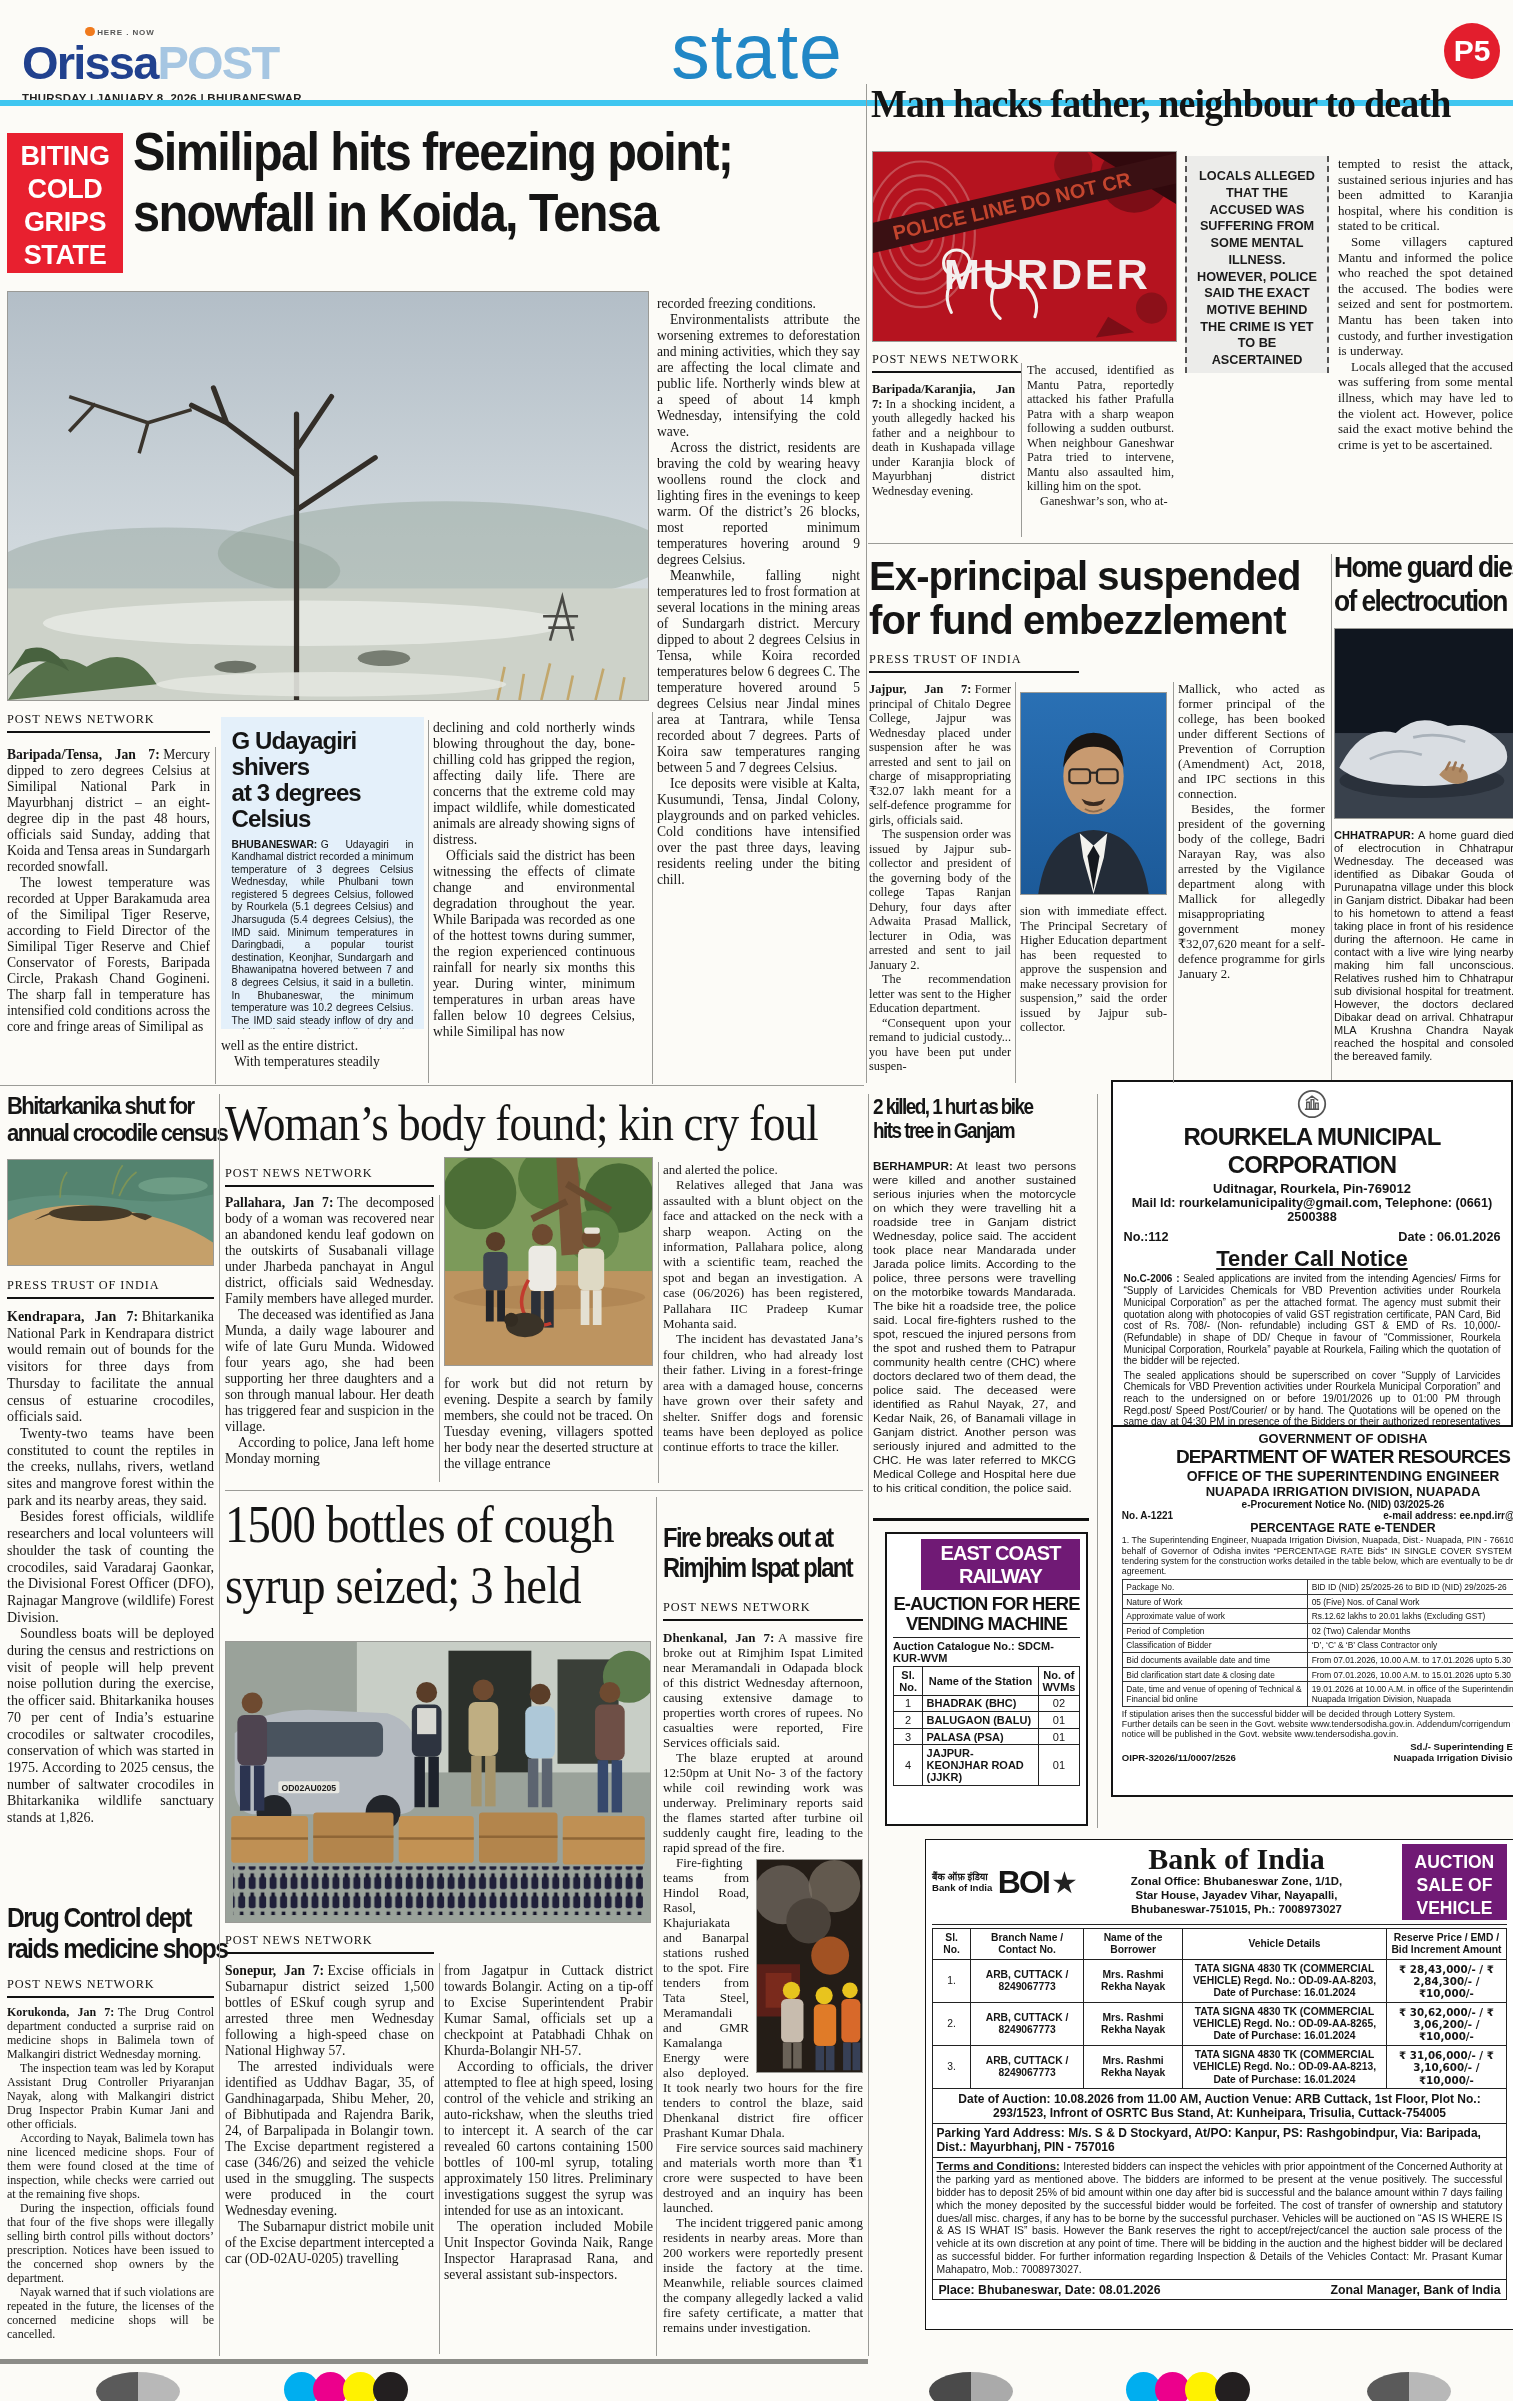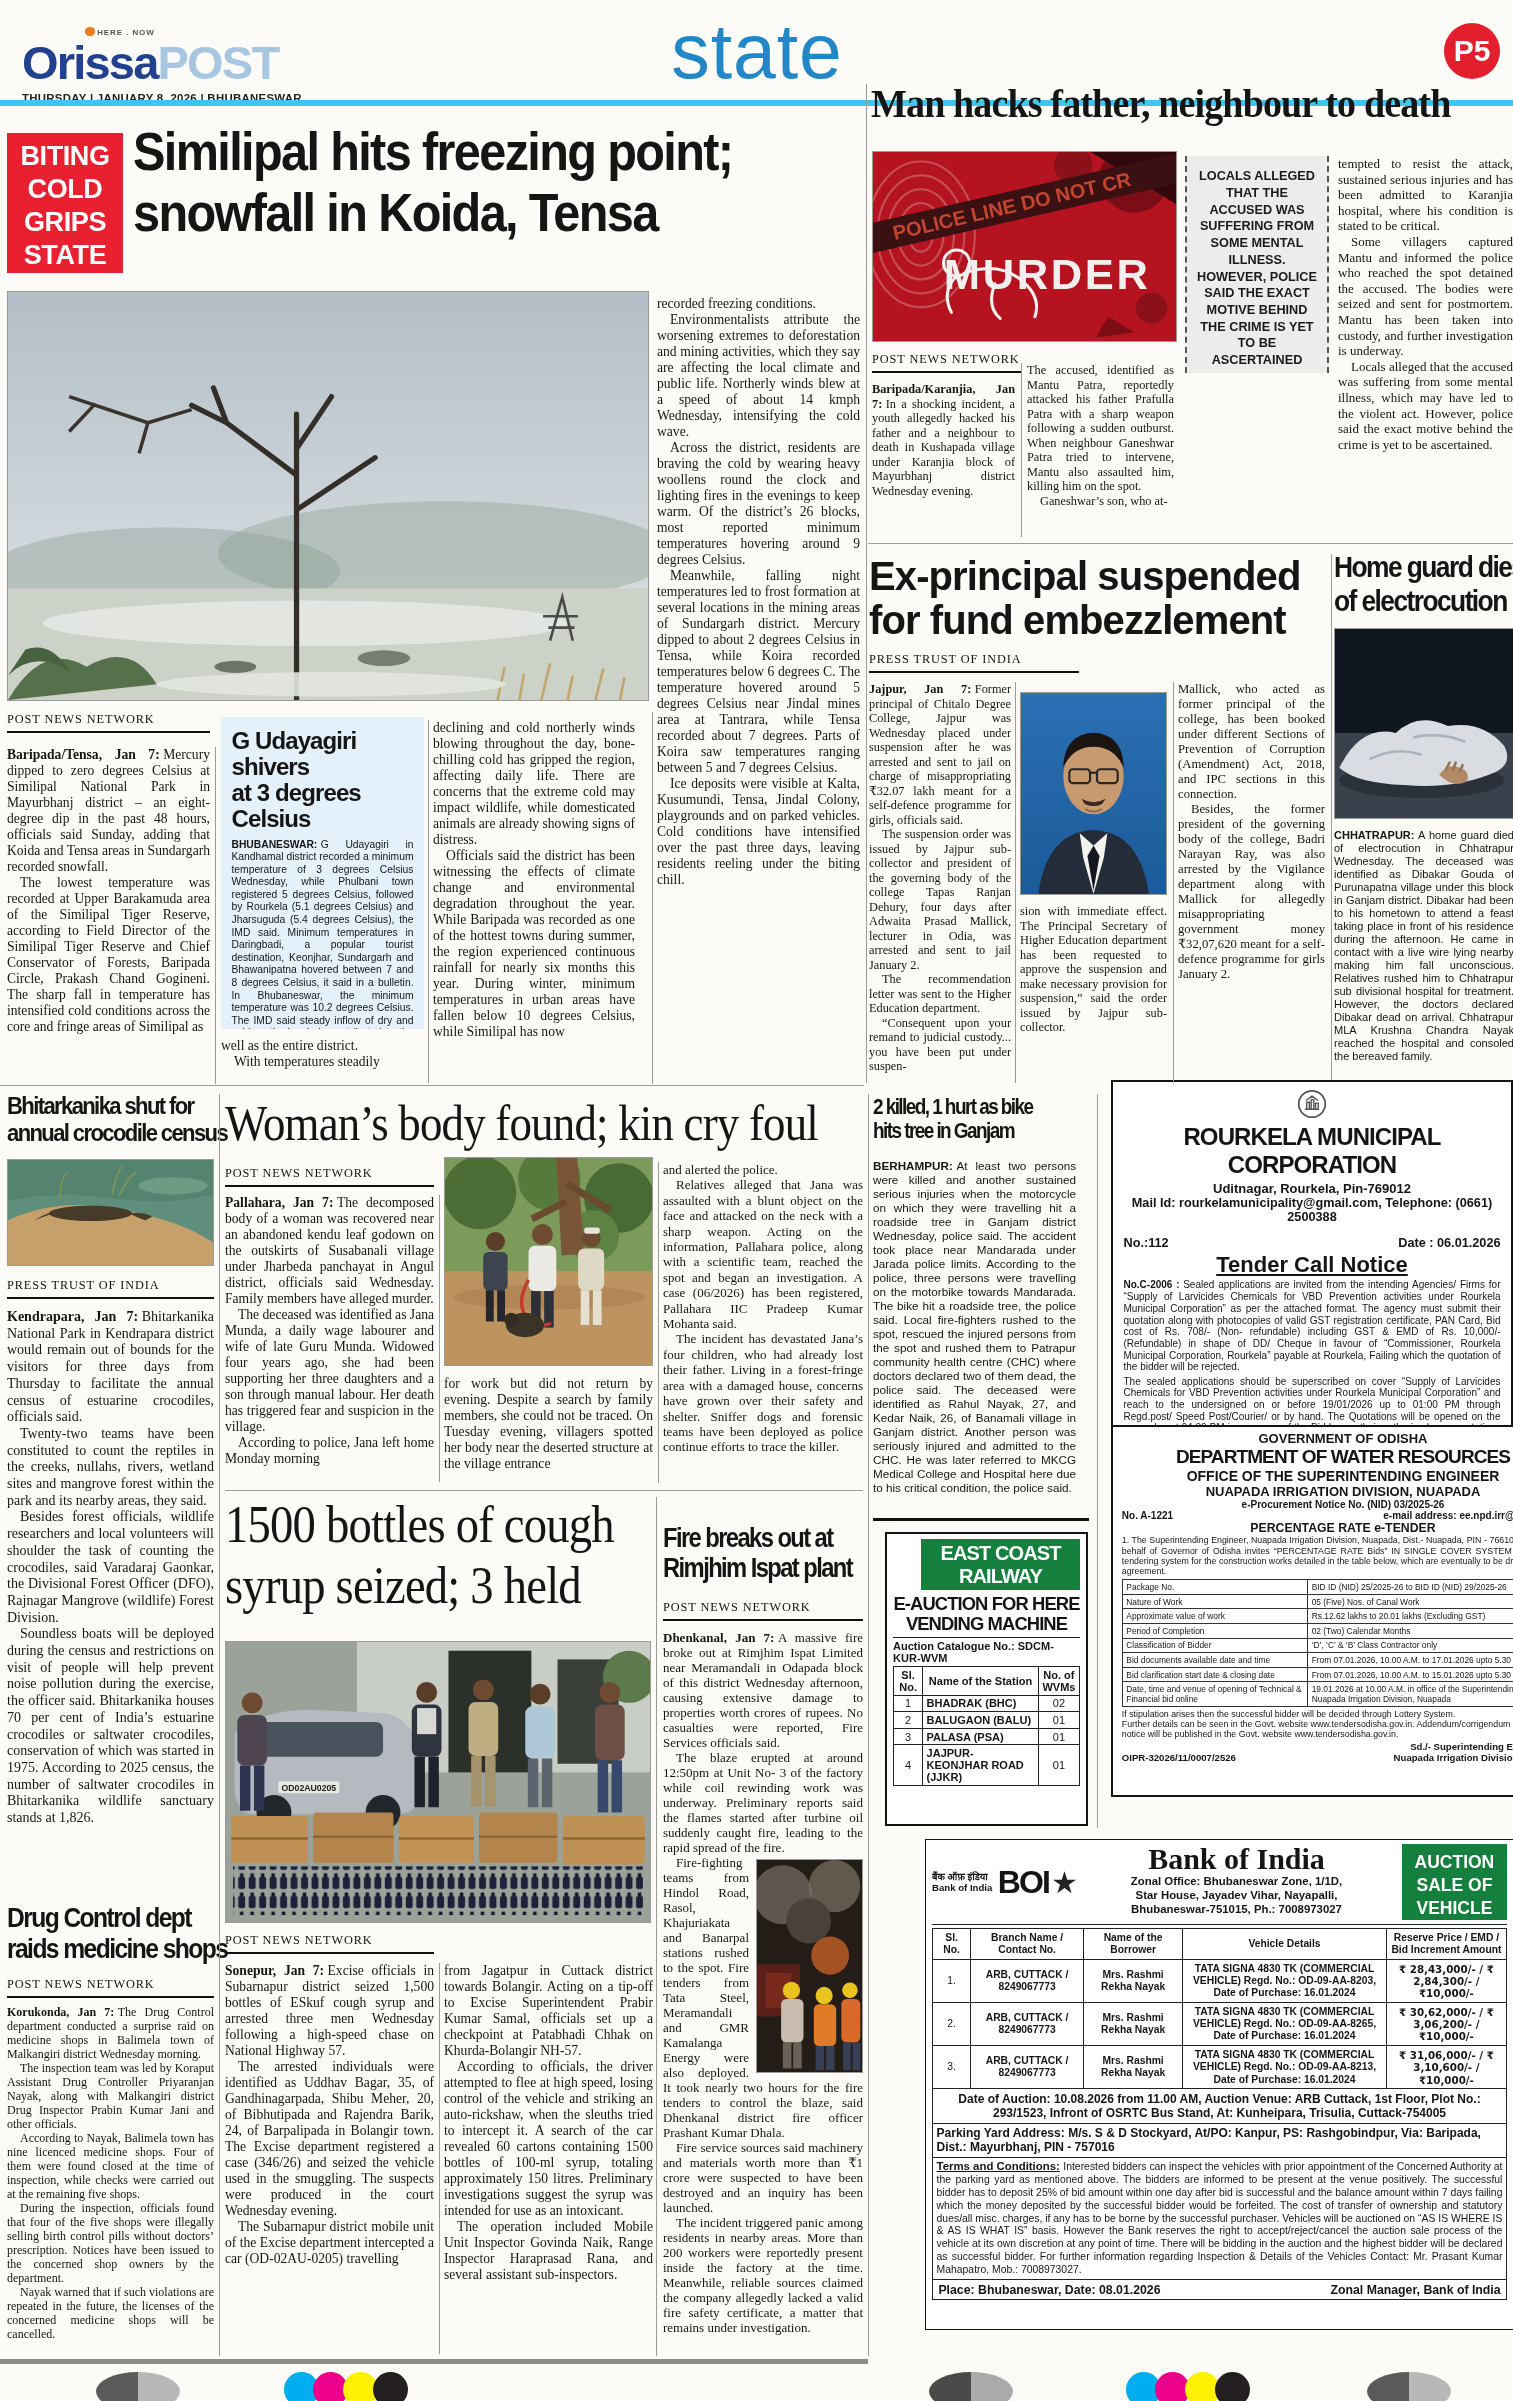--- a/index.html
+++ b/index.html
@@ -48,21 +48,21 @@
          font-family:"Liberation Sans",sans-serif;font-weight:bold;font-size:12.7px;line-height:16.7px;text-align:center;color:#1a1a1a;overflow:hidden;}
   
   .adbox{border:2.6px solid #141414;background:#fff;box-sizing:border-box;}
   .ad-inner{position:relative;width:100%;height:100%;box-sizing:border-box;overflow:hidden;}
   .ctr{text-align:center;}
   table{border-collapse:collapse;}
   .ecr-t,.wr-t,.boi-t{width:100%;}
   .ecr-t td,.ecr-t th{border:1.8px solid #222;font-family:"Liberation Sans",sans-serif;font-size:11px;padding:1.8px 3.5px;}
   .wr-t td{border:1.3px solid #333;font-family:"Liberation Sans",sans-serif;font-size:8.4px;line-height:10px;padding:1.8px 3.5px;vertical-align:top;}
   .boi-t td,.boi-t th{border:1.8px solid #222;font-family:"Liberation Sans",sans-serif;font-size:10.3px;line-height:12.3px;padding:2.6px 3.5px;text-align:center;vertical-align:middle;}
-  .blkbar{background:#15803d;color:#fff;font-family:"Liberation Sans",sans-serif;font-weight:bold;margin-left:28px;}
+  .blkbar{background:#701a75;color:#fff;font-family:"Liberation Sans",sans-serif;font-weight:bold;margin-left:28px;}
   .regdot{width:35px;height:35px;border-radius:50%;display:inline-block;margin-left:-5.3px;}
   .lens{width:84px;height:39px;border-radius:50%;overflow:hidden;display:flex;}
   .lens div{width:50%;height:100%;}
 </style>
 </head>
 <body>
 
 <div class="page">
 
   <header>
@@ -515,21 +515,21 @@
     <div class="ad-inner" style="padding:7px 10.5px;">
       <div class="ctr">
         <svg width="30" height="30" viewBox="0 0 34 34">
           <circle cx="17" cy="17" r="15" fill="none" stroke="#555" stroke-width="2"></circle>
           <path d="M9,23 h16 M11,23 v-8 h3 v8 M16,23 v-11 h3 v11 M21,23 v-7 h3 v7 M10,13 l7,-5 l7,5" stroke="#555" stroke-width="1.6" fill="none"></path>
         </svg>
       </div>
       <div class="ctr sans" style="font-weight:bold;font-size:24px;letter-spacing:-0.9px;">ROURKELA MUNICIPAL CORPORATION</div>
       <div class="ctr sans" style="font-weight:bold;font-size:13px;margin-top:1.8px;">Uditnagar, Rourkela, Pin-769012</div>
       <div class="ctr sans" style="font-weight:bold;font-size:12.7px;">Mail Id: rourkelamunicipality@gmail.com, Telephone: (0661) 2500388</div>
-      <div class="sans" style="font-weight:bold;font-size:12.7px;display:flex;justify-content:space-between;margin-top:12px;">
+      <div class="sans" style="font-weight:bold;font-size:12.7px;display:flex;justify-content:space-between;margin-top:6px;">
         <span>No.:112</span>
           <span>Date : 06.01.2026</span>
       </div>
       <div class="ctr sans" style="font-weight:bold;font-size:22px;text-decoration:underline;margin:1.8px 0;">Tender Call Notice</div>
       <div class="sans" style="font-size:10px;line-height:11.7px;text-align:justify;">
         <b class="lead">No.C-2006 :</b><span>Sealed applications are invited from the intending Agencies/ Firms for “Supply of Larvicides Chemicals for VBD Prevention activities under Rourkela Municipal Corporation” as per the attached format. The agency must submit their quotation along with photocopies of valid GST registration certificate, PAN Card, Bid cost of Rs. 708/- (Non- refundable) including GST &amp; EMD of Rs. 10,000/- (Refundable) in shape of DD/ Cheque in favour of “Commissioner, Rourkela Municipal Corporation, Rourkela” payable at Rourkela, Failing which the quotation of the bidder will be rejected.</span>
       </div>
       <div class="sans" style="font-size:10px;line-height:11.7px;text-align:justify;margin-top:2.6px;">The sealed applications should be superscribed on cover “Supply of Larvicides Chemicals for VBD Prevention activities under Rourkela Municipal Corporation” and reach to the undersigned on or before 19/01/2026 up to 01:00 PM through Regd.post/ Speed Post/Courier/ or by hand. The Quotations will be opened on the same day at 04:30 PM in presence of the Bidders or their authorized representatives who wish to attend. Authority will not be responsible for any delay in receipt of quotations and the same will not be accepted. The quotation paper may be downloaded from RMC website (www.rmc.nic.in).</div>
 
     </div>

